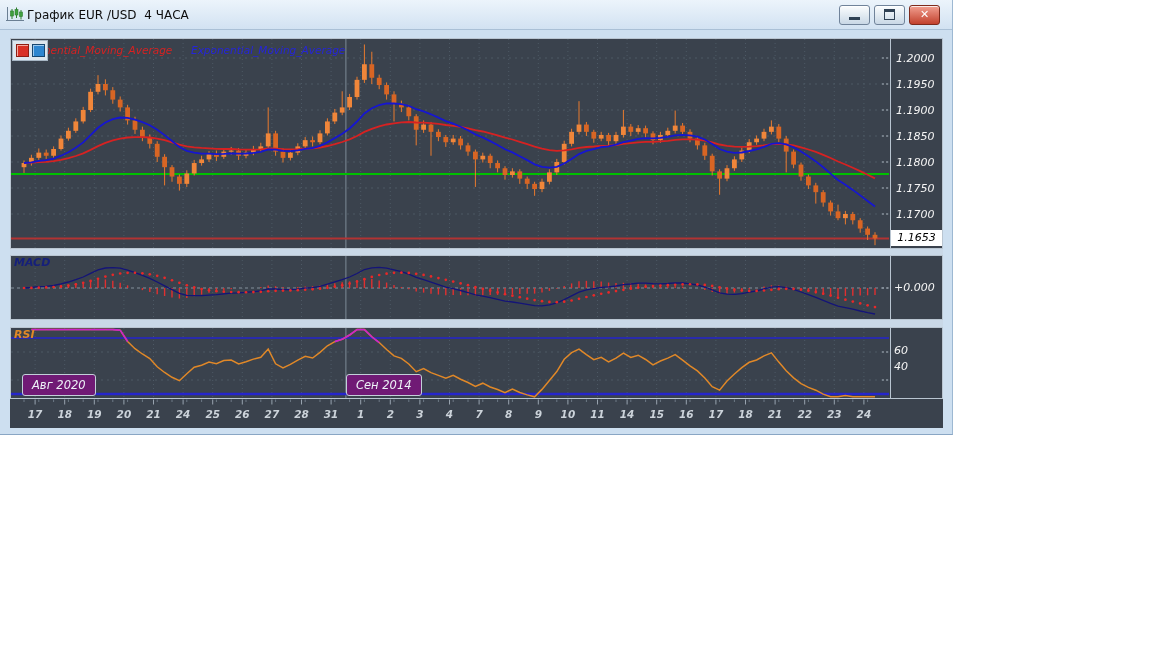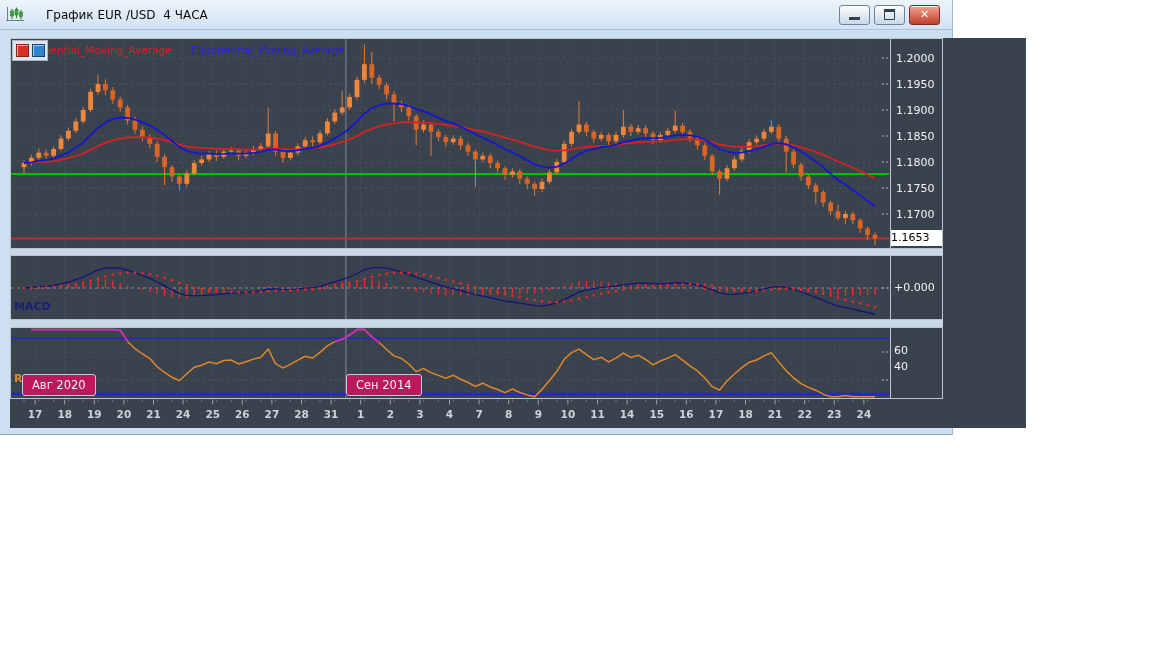--- a/index.html
+++ b/index.html
@@ -2,46 +2,46 @@
 <html><head>
 <meta charset="utf-8">
 <style>
   html,body{margin:0;padding:0;}
   body{width:1152px;height:648px;background:#ffffff;overflow:hidden;
        font-family:"DejaVu Sans","Liberation Sans",sans-serif;position:relative;}
   .window{position:absolute;left:0;top:0;width:952px;height:434px;background:#cddff0;
           border-right:1px solid #9db8d2;border-bottom:1px solid #89a6c4;}
   .titlebar{height:29px;background:linear-gradient(#ecf4fb,#d2e2f2);display:flex;align-items:center;
             padding:0 6px;border-bottom:1px solid #aac0d6;}
-  .title{font-size:12px;color:#0c0c0c;margin-left:22px;white-space:pre;}
+  .title{font-size:12px;color:#0c0c0c;margin-left:3px;white-space:pre;}
   .win-btns{margin-left:auto;display:flex;gap:4px;padding-right:6px;}
   .wbtn{width:29px;height:18px;border:1px solid #70839a;border-radius:3px;cursor:pointer;
         background:linear-gradient(#fbfdfe,#c9d8e6);display:flex;align-items:center;justify-content:center;
         box-shadow:inset 0 1px 0 rgba(255,255,255,.8);}
   .wbtn.close{background:linear-gradient(#f2a091,#c2412d);border-color:#7e2a1c;color:#fff;
         font-weight:bold;font-size:11px;line-height:1;}
   .min-glyph{display:block;width:11px;height:3px;background:#2f4154;margin-top:8px;}
   .rest-glyph{display:block;width:9px;height:7px;border:1px solid #2f4154;border-top-width:3px;background:transparent;}
-  .content{position:absolute;left:10px;top:38px;width:1016px;height:390px;background:#3a424d;overflow:hidden;}
+  .content{position:absolute;left:10px;top:38px;width:933px;height:390px;background:#3a424d;overflow:hidden;font-style:italic;}
   .content *{position:absolute;}
   #chart-svg{left:0;top:0;}
   .ind-box{left:2px;top:2px;width:34px;height:19px;background:#dde6ee;border:1px solid #a7b6c4;
            z-index:3;display:flex;align-items:center;justify-content:center;gap:3px;}
   .ind-box span{position:static;display:block;width:11px;height:11px;}
   .sw-red{background:#d93025;border:1px solid #8e1d12;box-shadow:inset 1px 1px 0 #f3a89e;}
   .sw-blue{background:#2e86d0;border:1px solid #17466f;box-shadow:inset 1px 1px 0 #9cc9ee;}
   .ema-label{top:6px;font-size:10.5px;z-index:1;white-space:nowrap;}
   .ema-red{left:8px;color:#d62222;}
   .ema-blue{left:181px;color:#2525d8;}
-  .panel-label{font-size:11px;font-weight:bold;z-index:2;margin-top:44px;}
+  .panel-label{font-size:11px;font-weight:bold;z-index:2;}
   .axis-text{color:#f4f4f4;font-size:11px;z-index:2;}
   .price-box{left:881px;top:192px;width:51px;height:16px;background:#ffffff;color:#000;
-             font-size:11px;line-height:16px;z-index:3;}
+             font-size:11px;text-align:center;line-height:16px;z-index:3;}
   .month-badge{top:336px;height:20px;line-height:20px;padding:0 9px;font-size:11.5px;color:#edf2f7;
-               background:#be185d;border:1px solid #c3cfd9;border-radius:3px;z-index:3;}
+               background:#701a75;border:1px solid #c3cfd9;border-radius:3px;z-index:3;}
   .hit{background:transparent;z-index:4;}
 </style>
 </head>
 <body>
 
 <div class="window">
   <div class="titlebar">
     <svg width="18" height="15" viewBox="0 0 18 15">
       <line x1="1.5" y1="0" x2="1.5" y2="14" stroke="#6b7f93" stroke-width="1"></line>
       <line x1="0" y1="13.5" x2="18" y2="13.5" stroke="#6b7f93" stroke-width="1"></line>

